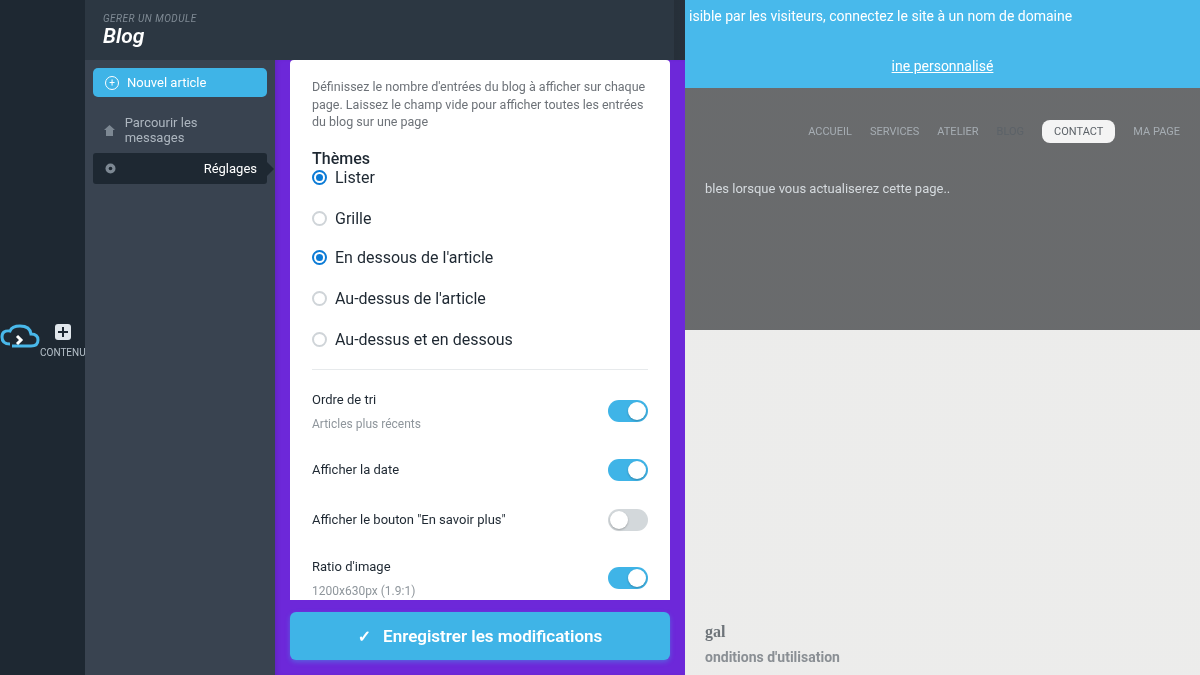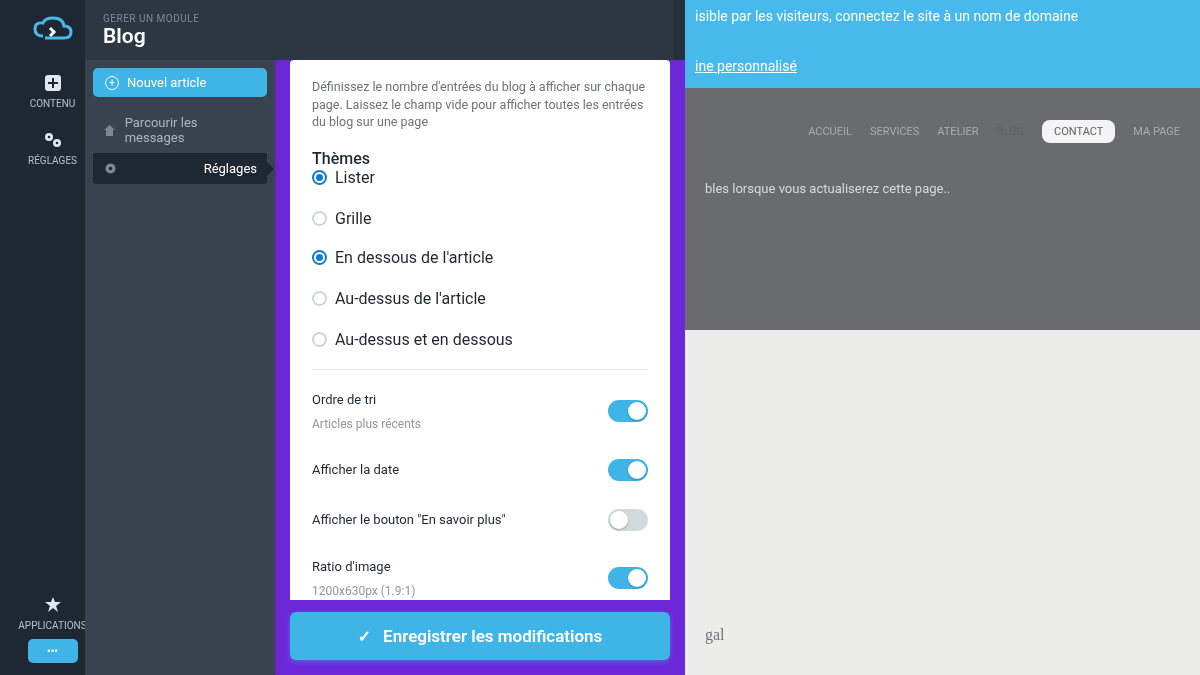--- a/index.html
+++ b/index.html
@@ -1,32 +1,32 @@
 <!DOCTYPE html>
 <html><head>
 <meta charset="utf-8">
 <style>
 * { margin: 0; padding: 0; box-sizing: border-box; font-family: -apple-system, BlinkMacSystemFont, "Segoe UI", Roboto, sans-serif; }
 body { width: 1200px; height: 675px; overflow: hidden; background: #ccc; position: relative; }
 
 .left-rail {
   position: absolute; left: 0; top: 0; width: 105px; height: 675px;
-  background: #1e2832; display: flex; flex-direction: column; align-items: center;
+  background: #1e2832; display: flex; flex-direction: row; align-items: center;
   color: #b5c0c9; font-size: 10px;
 }
 .left-rail .logo { width: 85px; height: 60px; display: flex; align-items: center; justify-content: center; }
 .left-rail .logo svg { fill: none; stroke: #49b8ea; stroke-width: 3; }
 .left-rail .rail-item { padding: 14px 0 8px; display: flex; flex-direction: column; align-items: center; cursor: pointer; width: 100%; gap: 4px; }
 .left-rail .rail-item .ri-icon { color: #e1e7ec; }
 .left-rail .spacer { flex: 1; }
 .left-rail .more-btn { width: 50px; height: 24px; background: #3fb4e7; border-radius: 5px; margin-bottom: 12px; display: flex; align-items: center; justify-content: center; color: #fff; font-weight: bold; cursor: pointer; }
 
 .panel-header {
   position: absolute; left: 85px; top: 0; right: 466px; height: 60px;
-  background: #2c3742; display: flex; align-items: center; color: #fff; padding: 0 18px;
+  background: #2c3742; display: flex; align-items: center; color: #fff; padding: 0 18px; font-style: italic;
 }
 .panel-header .titles { flex: 1; }
 .panel-header .pretitle { font-size: 10px; color: #7f8a94; letter-spacing: 0.5px; }
 .panel-header .title { font-size: 21px; font-weight: 600; }
 .panel-header .back { width: 42px; height: 60px; display: flex; align-items: center; justify-content: center; cursor: pointer; color: #8d97a0; background: linear-gradient(90deg, rgba(0,0,0,0.15), transparent); }
 
 .sidebar {
   position: absolute; left: 85px; top: 60px; width: 190px; bottom: 0;
   background: #394350; padding: 8px;
 }
@@ -78,40 +78,40 @@
 
 .save-btn {
   margin-top: 12px; background: #3fb4e7; color: #fff; border-radius: 6px;
   padding: 14px; font-size: 17px; font-weight: 600; display: flex; align-items: center; justify-content: center; gap: 12px;
   cursor: pointer; box-shadow: 0 2px 5px rgba(63,180,231,0.4);
 }
 .save-btn .check { font-size: 16px; }
 
 .backdrop-top {
   position: absolute; left: 685px; top: 0; right: 0; height: 88px;
-  background: #48b9eb; color: #fff; padding: 8px 10px; font-size: 14px;
+  background: #48b9eb; color: #fff; padding: 8px 4px; font-size: 14px;
 }
 .backdrop-top a { color: #fff; text-decoration: underline; }
 
 .backdrop-mid {
   position: absolute; left: 685px; top: 88px; right: 0; height: 242px;
   background: linear-gradient(rgba(88,90,92,0.85), rgba(88,90,92,0.85));
   color: #c7cdd2; padding: 20px;
 }
 .site-nav { display: flex; gap: 18px; font-size: 11px; align-items: center; justify-content: flex-end; margin-top: 12px; }
 .site-nav span { color: #a6adb3; cursor: pointer; }
 .site-nav .dark { color: #5c6268; }
 .site-nav .btn { background: #f4f4f4; color: #5c6268; padding: 5px 12px; border-radius: 8px; }
 .refresh-msg { margin-top: 38px; font-size: 13px; color: #d5dade; }
 
 .backdrop-bot {
   position: absolute; left: 685px; top: 330px; right: 0; bottom: 0;
   background: linear-gradient(rgba(220,220,220,0.4), rgba(220,220,220,0.4)), #f7f7f5;
 }
-.footer-area { position: absolute; bottom: 13px; left: 0; right: 0; padding: 10px 20px; color: #8a8f94; font-size: 14px; }
+.footer-area { position: absolute; bottom: 0; left: 0; right: 0; padding: 10px 20px; color: #8a8f94; font-size: 14px; font-weight: bold; }
 .footer-area .ftitle { font-family: Georgia, serif; color: #6e7479; font-size: 16px; margin-bottom: 8px; }
 </style>
 </head>
 <body>
 
 <div class="left-rail">
   <div class="logo">
     <svg width="40" height="28" viewBox="0 0 40 28">
         <path d="M10 20 Q2 20 2 13 Q2 6 10 7 Q12 2 20 2 Q30 2 31 10 Q38 10 38 16 Q38 22 31 22 L12 22"></path>
         <path d="M17 12 L21 16 L17 20" stroke="#fff"></path>
@@ -257,32 +257,33 @@
   </div>
 
   <div class="save-btn">
     <span class="check">✓</span>
     <span>Enregistrer les modifications</span>
   </div>
 </div>
 
 <div class="backdrop-top">
   <div>isible par les visiteurs, connectez le site à un nom de domaine</div>
-  <div style="margin-top:34px;"><a>ine personnalisé</a></div>
+  <div style="margin-top:34px;text-align:center;"><a>ine personnalisé</a></div>
 </div>
 
 <div class="backdrop-mid">
   <div class="site-nav">
     <span>ACCUEIL</span>
     <span>SERVICES</span>
     <span>ATELIER</span>
     <span class="dark">BLOG</span>
     <span class="btn">CONTACT</span>
     <span>MA PAGE</span>
   </div>
   <div class="refresh-msg">bles lorsque vous actualiserez cette page..</div>
 </div>
 
 <div class="backdrop-bot">
   <div class="footer-area">
     <div class="ftitle">gal</div>
+    <div>onditions d'utilisation</div>
   </div>
 </div>
 
 </body></html>

